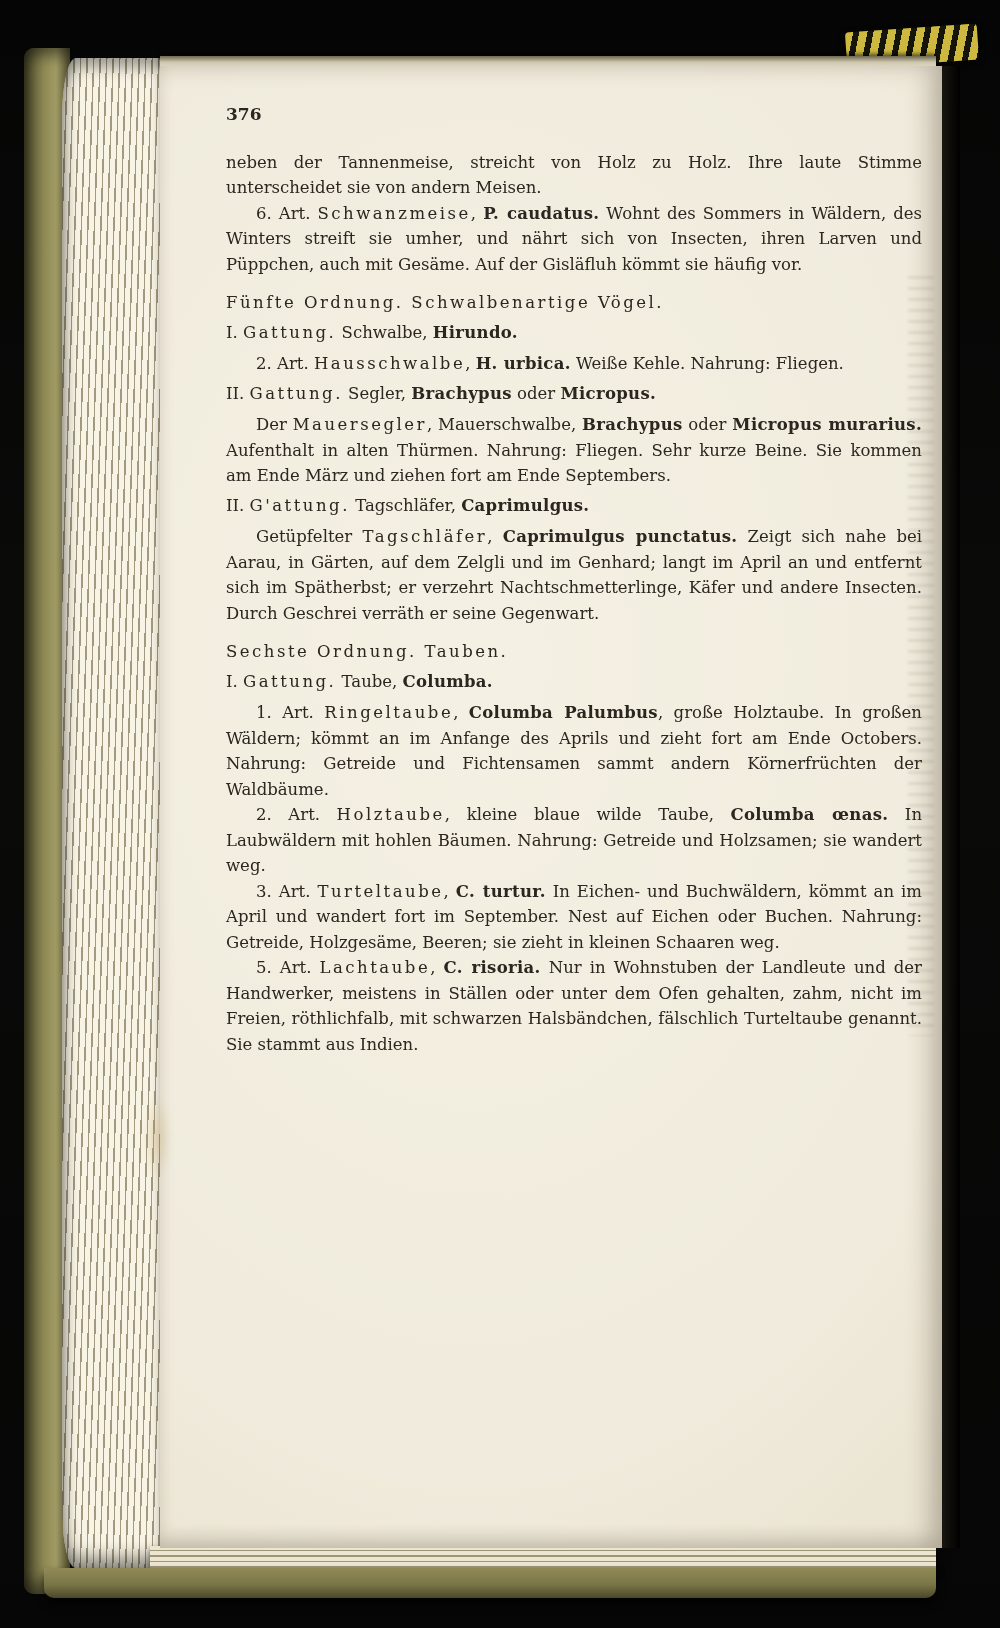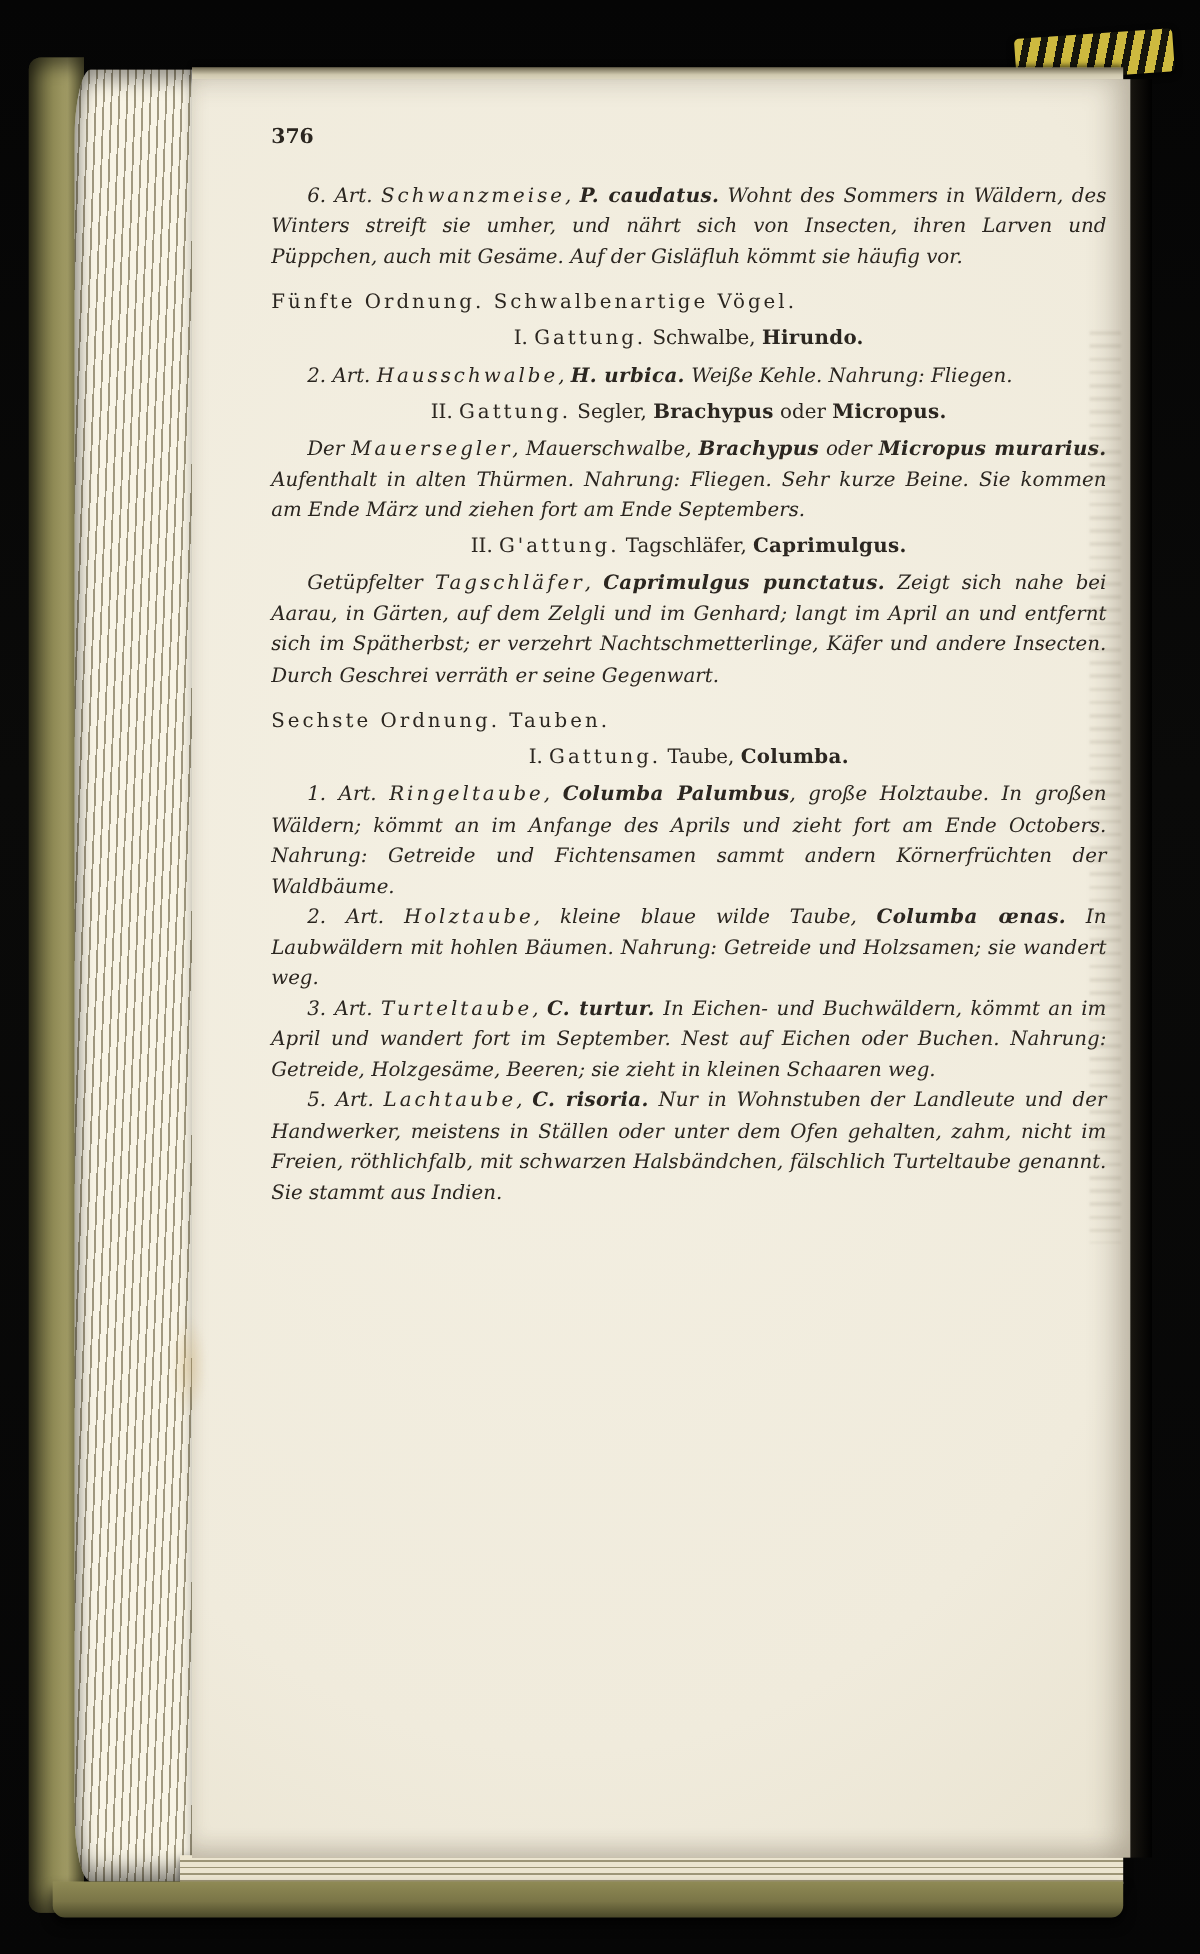--- a/index.html
+++ b/index.html
@@ -79,47 +79,48 @@
     text-align:justify;
   }
   .pagenum{
     font-weight:bold;
     font-size:17px;
     margin:0 0 22px 0;
     text-align:left;
   }
   .text p{margin:0;}
   p.cont{text-indent:0;}
-  p.body{text-indent:30px;font-style:italic;}
+  p.body{text-indent:30px;}
   p.h{
     text-align:left;text-indent:0;
     margin:13px 0 4px 0;
   }
   p.h2{
-    text-align:center;text-indent:0;
+    text-align:left;text-indent:0;
     margin:4px 0 6px 0;
   }
   .sperr{letter-spacing:2.5px;}
   .latin{font-weight:bold;letter-spacing:.3px;}
 </style>
 </head>
 <body>
 
 <div class="scene">
   <div class="headband"></div>
   <div class="cover-left"></div>
   <div class="page-fan"></div>
   <div class="page-top-edge"></div>
   <div class="page-bottom-fan"></div>
   <div class="cover-bottom"></div>
 
   <div class="page">
     <div class="text">
       <div class="pagenum">376</div>
 
+    <p class="cont"><span>neben der Tannenmeise, streicht von Holz zu Holz. Ihre laute Stimme unterscheidet sie von andern Meisen.</span></p>
         <p class="body"><span>6. Art. </span><span class="sperr">Schwanzmeise</span><span>, </span><span class="latin">P. caudatus.</span><span> Wohnt des Sommers in Wäldern, des Winters streift sie umher, und nährt sich von Insecten, ihren Larven und Püppchen, auch mit Gesäme. Auf der Gisläfluh kömmt sie häufig vor.</span></p>
         <p class="h"><span class="sperr">Fünfte Ordnung. Schwalbenartige Vögel.</span></p>
         <p class="h2"><span>I. </span><span class="sperr">Gattung.</span><span> Schwalbe, </span><span class="latin">Hirundo.</span></p>
         <p class="body"><span>2. Art. </span><span class="sperr">Hausschwalbe</span><span>, </span><span class="latin">H. urbica.</span><span> Weiße Kehle. Nahrung: Fliegen.</span></p>
         <p class="h2"><span>II. </span><span class="sperr">Gattung.</span><span> Segler, </span><span class="latin">Brachypus</span><span> oder </span><span class="latin">Micropus.</span></p>
         <p class="body"><span>Der </span><span class="sperr">Mauersegler</span><span>, Mauerschwalbe, </span><span class="latin">Brachypus</span><span> oder </span><span class="latin">Micropus murarius.</span><span> Aufenthalt in alten Thürmen. Nahrung: Fliegen. Sehr kurze Beine. Sie kommen am Ende März und ziehen fort am Ende Septembers.</span></p>
         <p class="h2"><span>II. </span><span class="sperr">G'attung.</span><span> Tagschläfer, </span><span class="latin">Caprimulgus.</span></p>
         <p class="body"><span>Getüpfelter </span><span class="sperr">Tagschläfer</span><span>, </span><span class="latin">Caprimulgus punctatus.</span><span> Zeigt sich nahe bei Aarau, in Gärten, auf dem Zelgli und im Genhard; langt im April an und entfernt sich im Spätherbst; er verzehrt Nachtschmetterlinge, Käfer und andere Insecten. Durch Geschrei verräth er seine Gegenwart.</span></p>
         <p class="h"><span class="sperr">Sechste Ordnung. Tauben.</span></p>
         <p class="h2"><span>I. </span><span class="sperr">Gattung.</span><span> Taube, </span><span class="latin">Columba.</span></p>

